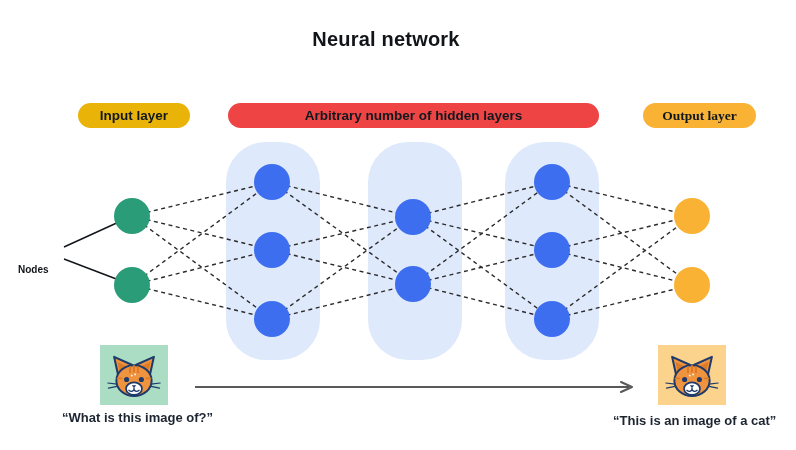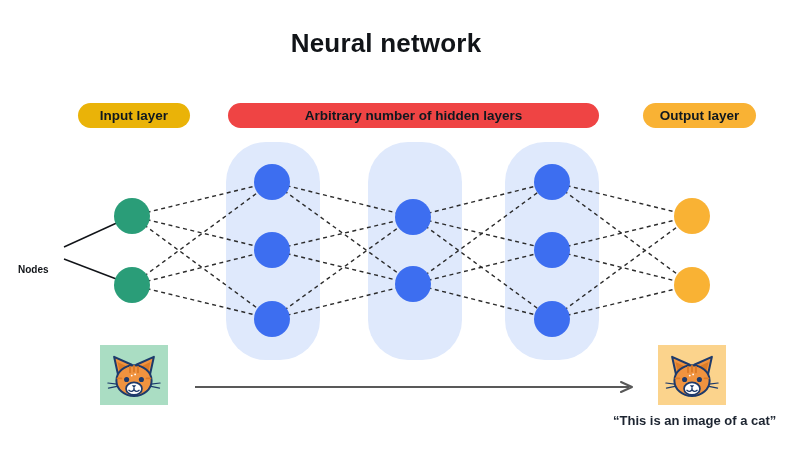--- a/index.html
+++ b/index.html
@@ -6,21 +6,21 @@
   .canvas{
     position:relative;
     width:796px;height:450px;
     background:#ffffff;
     font-family:"Liberation Sans", sans-serif;
     overflow:hidden;
   }
   .title{
     position:absolute;top:28px;left:0;width:772px;
     text-align:center;
-    font-size:26px;font-weight:700;color:#111418;
+    font-size:20px;font-weight:700;color:#111418;
     letter-spacing:.2px;
   }
   .pill{
     position:absolute;top:103px;height:25px;
     border-radius:13px;
     display:flex;align-items:center;justify-content:center;
     font-size:13.5px;font-weight:700;color:#10181f;
   }
   .pill-input{left:78px;width:112px;}
   .pill-hidden{left:228px;width:371px;}
@@ -49,21 +49,21 @@
 <div class="canvas">
 
   <div class="title">Neural network</div>
 
   <div class="pill pill-input" style="background: #eab308;">
     <span>Input layer</span>
   </div>
   <div class="pill pill-hidden" style="background: #ef4444;">
     <span>Arbitrary number of hidden layers</span>
   </div>
-  <div class="pill pill-output" style="background: rgb(249, 178, 52);">
+  <div class="pill pill-output" style="background: rgb(249, 178, 52); font-family: Liberation Serif, serif;">
     <span>Output layer</span>
   </div>
 
   <div class="nodes-label">Nodes</div>
 
   <svg class="net-svg" id="network" width="796" height="450" viewBox="0 0 796 450">
       <rect x="226" y="142" width="94" height="218" rx="40" ry="40" fill="#dfe9fc"></rect>
       <rect x="368" y="142" width="94" height="218" rx="40" ry="40" fill="#dfe9fc"></rect>
       <rect x="505" y="142" width="94" height="218" rx="40" ry="40" fill="#dfe9fc"></rect>
       <line x1="132" y1="216" x2="272" y2="182" stroke="#2b2b2b" stroke-width="1.4" stroke-dasharray="4 3.5"></line>
@@ -152,15 +152,16 @@
       <circle cx="46" cy="45" r="1.6" fill="#ffffff"></circle>
       <circle cx="52" cy="43" r="1.6" fill="#ffffff"></circle>
       <path d="M46 62 L54 62 L50 67 Z" fill="#1d3a6b"></path>
       <path d="M50 67 L50 70 M50 70 Q46 75 41 71 M50 70 Q54 75 59 71" fill="none" stroke="#1d3a6b" stroke-width="2.4"></path>
       <path d="M4 58 L20 60 M5 67 L20 64" fill="none" stroke="#1d3a6b" stroke-width="2"></path>
       <path d="M96 58 L80 60 M95 67 L80 64" fill="none" stroke="#1d3a6b" stroke-width="2"></path>
     </g>
   </svg>
     </div>
 
+  <div class="caption caption-left">“What is this image of?”</div>
   <div class="caption caption-right">“This is an image of a cat”</div>
 
 </div>
 
 </body></html>

